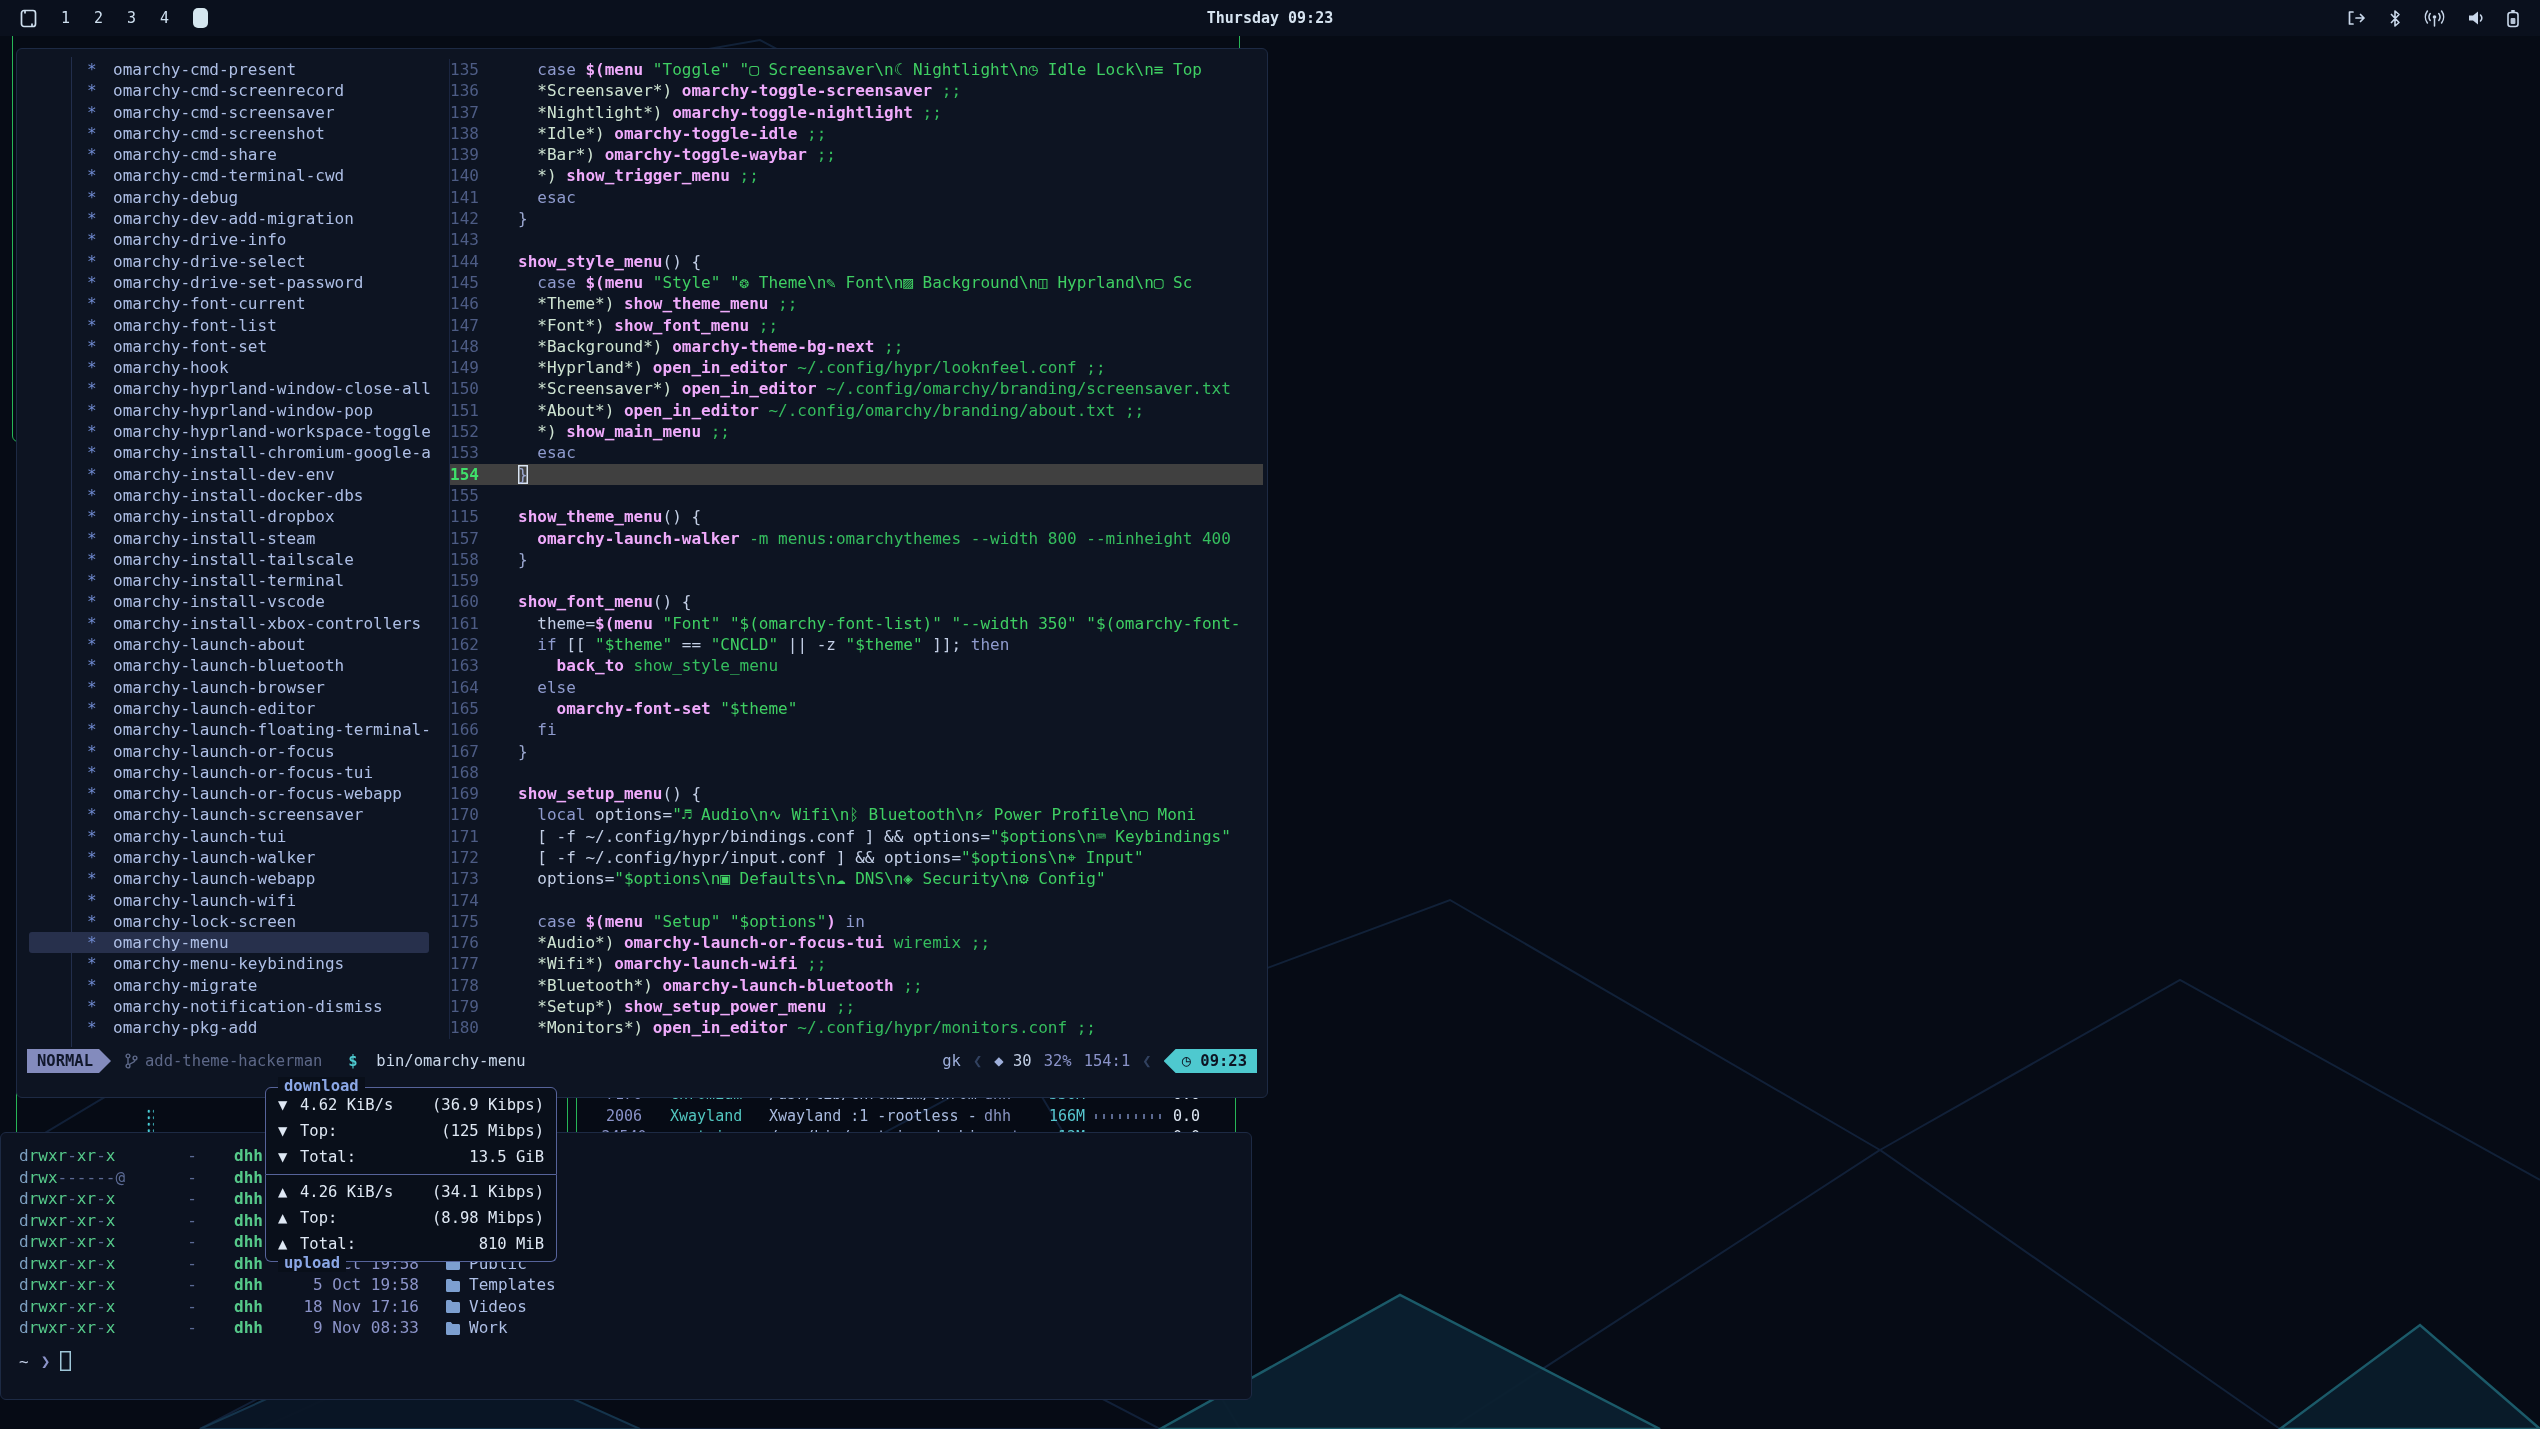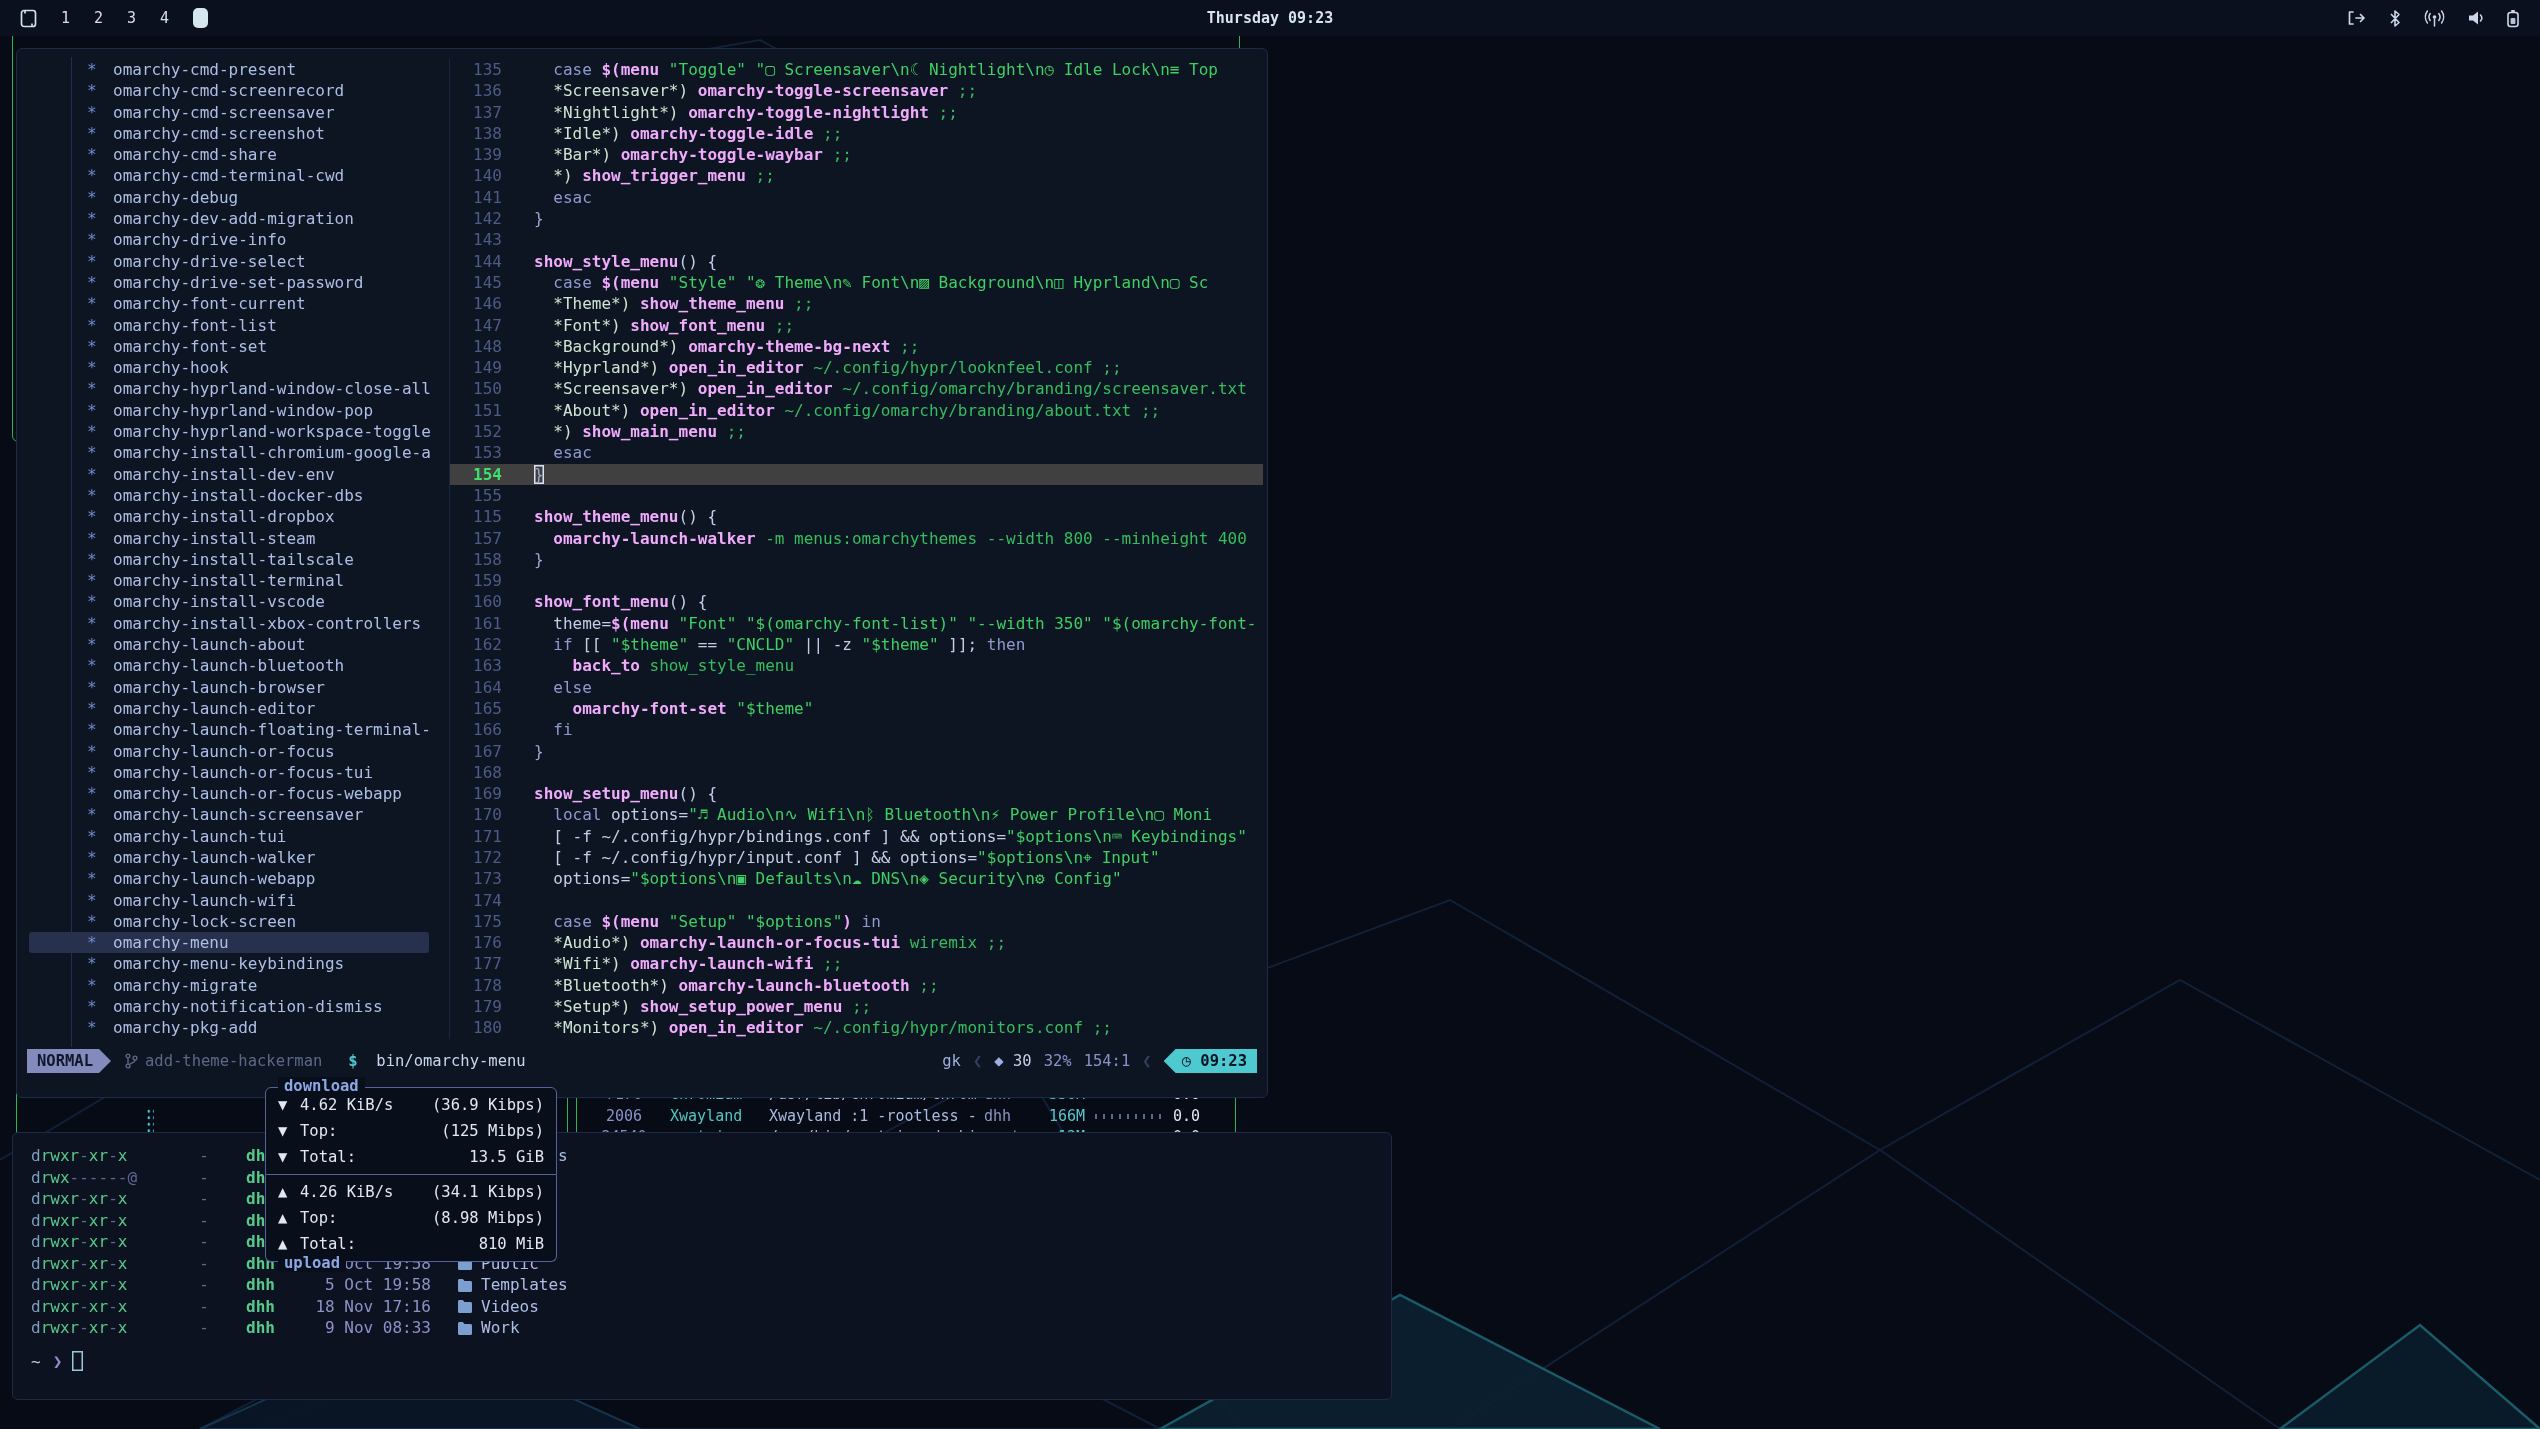--- a/index.html
+++ b/index.html
@@ -29,41 +29,41 @@
   
   #editor { left:16px; top:48px; width:1252px; height:1050px; }
   .file-guide { position:absolute; left:54px; top:8px; bottom:50px; width:1px; background:#222e4c; }
   .filelist { position:absolute; left:0; top:10px; width:432px; }
   .file-row { height:21.3px; line-height:21.3px; margin-left:12px; width:400px; padding-left:58px;
     font-size:16px; color:#aebfe6; border-radius:3px; white-space:pre; }
   .file-row .star { color:#6f8ad0; display:inline-block; width:26px; }
   .file-row.sel { background:#27304c; }
   .codewrap { position:absolute; left:432px; top:10px; right:4px; border-left:1px solid #1a2540; }
   .code-row { display:flex; height:21.3px; line-height:21.3px; font-size:16px; white-space:pre; }
-  .code-row .ln { flex:0 0 52px; width:52px; text-align:right; color:#4d5c85; margin-right:32px; }
+  .code-row .ln { flex:0 0 52px; width:52px; text-align:left; color:#4d5c85; margin-right:16px; }
   .code-row.cur { background:#404040; }
   .code-row.cur .ln { color:#3fe06a; font-weight:bold; }
   .cursor-block { box-shadow:inset 0 0 0 1.5px #d9e4f2; }
   .c-kw{color:#8f9bce} .c-fn{color:#f0abfc;font-weight:bold} .c-str{color:#3fcf63}
   .c-g{color:#35bd5e} .c-pat{color:#cfe4d2} .c-pl{color:#c3cfe6} .c-br{color:#9aa7d0}
 
   .statusline { position:absolute; left:10px; right:10px; bottom:24px; height:24px;
     display:flex; align-items:center; font-size:15.5px; white-space:pre; }
   .chip-mode { background:#838bbd; color:#11182c; font-weight:bold; padding:0 18px 0 10px; height:24px;
     line-height:24px; clip-path:polygon(0 0,calc(100% - 12px) 0,100% 50%,calc(100% - 12px) 100%,0 100%); }
   .branch { margin-left:14px; color:#5d6888; display:flex; align-items:center; gap:7px; }
   .sl-cmd { margin-left:26px; } .sl-cmd .dollar{ color:#4ec9cf; font-weight:bold; }
   .sl-right { margin-left:auto; display:flex; align-items:center; gap:12px; }
   .sl-sep { color:#31415f; } .sl-host{color:#9fb0dc} .sl-dim{color:#8a93c9}
   .sl-plug { color:#c3d0e6; } .sl-plug .pi{ color:#9fb0dc; }
   .chip-time { background:#4ec9cf; color:#0d1322; font-weight:bold; height:24px; line-height:24px;
     padding:0 10px 0 18px; clip-path:polygon(12px 0,100% 0,100% 100%,12px 100%,0 50%); }
 
   
-  #term { left:12px; top:1132px; width:1380px; height:268px; background:#0c1220; }
+  #term { left:0; top:1132px; width:1252px; height:268px; background:#0c1220; }
   .trows { position:absolute; left:18px; top:12px; right:10px; }
   .trow { display:flex; height:21.5px; line-height:21.5px; font-size:16px; white-space:pre; }
   .t-perms { width:138px; } .t-d{color:#7d9fc0} .t-x{color:#56c98a} .t-dash{color:#5b6a94}
   .t-size { width:40px; text-align:right; color:#5b6a94; }
   .t-user { width:66px; text-align:right; color:#56c98a; font-weight:bold; }
   .t-date { width:156px; text-align:right; color:#8b93c8; }
   .t-name { margin-left:26px; color:#aebfe6; display:flex; align-items:center; gap:8px; }
   .promptrow { margin-top:14px; display:flex; align-items:center; font-size:16px; }
   .p-cwd{color:#c3cfe6} .p-sym{color:#8b93c8; margin:0 10px 0 12px;}
   .p-cursor{ width:11px; height:20px; box-shadow:inset 0 0 0 1.5px #9fc6d8; }

